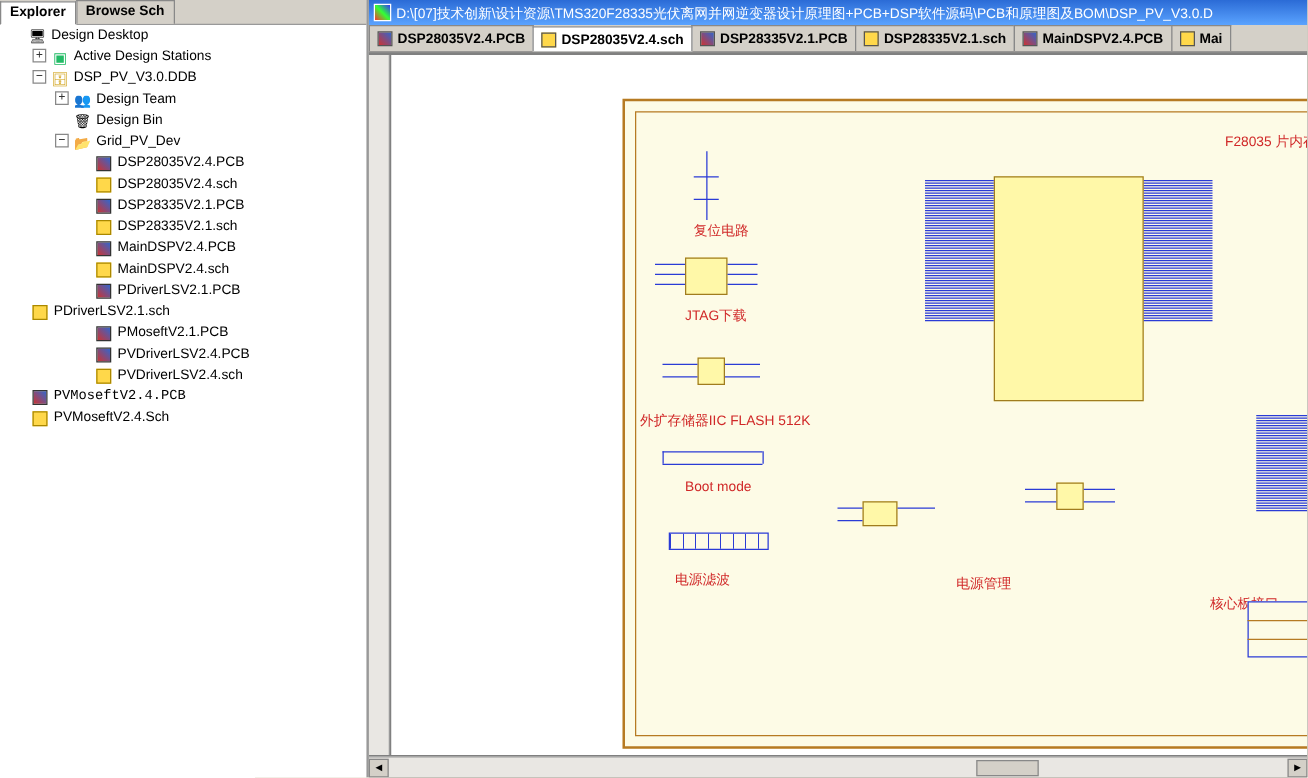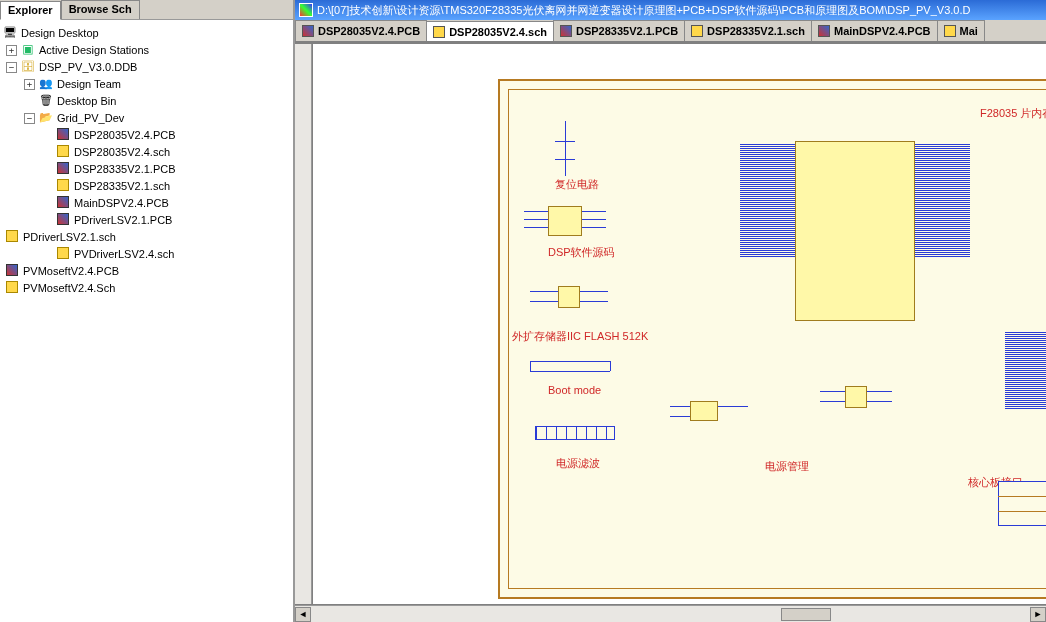--- a/index.html
+++ b/index.html
@@ -43,25 +43,26 @@
     top: 1px;
   }
   .tree {
     flex: 1;
     background: #fff;
     overflow: auto;
     padding: 2px 0;
   }
   .tree-node {
     display: flex;
-    align-items: flex-end;
+    align-items: flex-start;
     height: 17px;
     white-space: nowrap;
     cursor: pointer;
     padding-left: 4px;
+    margin-left: 20px;
   }
   .tree-expander {
     width: 11px;
     height: 11px;
     border: 1px solid #888;
     display: inline-flex;
     align-items: center;
     justify-content: center;
     font-size: 9px;
     line-height: 9px;
@@ -276,21 +277,21 @@
       <span class="tree-label">DSP_PV_V3.0.DDB</span>
     </div>
     <div class="tree-node" style="padding-left:24px">
       <span class="tree-expander">+</span>
       <span class="tree-icon ico-team"></span>
       <span class="tree-label">Design Team</span>
     </div>
     <div class="tree-node" style="padding-left:24px">
       <span class="tree-expander-spacer"></span>
       <span class="tree-icon ico-recycle"></span>
-      <span class="tree-label">Desktop Bin</span>
+      <span class="tree-label">Design Bin</span>
     </div>
     <div class="tree-node" style="padding-left:24px">
       <span class="tree-expander">−</span>
       <span class="tree-icon ico-folder"></span>
       <span class="tree-label">Grid_PV_Dev</span>
     </div>
     <div id="file-list">
         <div class="tree-node" style="padding-left: 55px;">
           <span class="tree-icon">
             <span class="ico-pcb"></span>
@@ -316,37 +317,55 @@
           <span class="tree-label">DSP28335V2.1.sch</span>
         </div>
         <div class="tree-node" style="padding-left: 55px;">
           <span class="tree-icon">
             <span class="ico-pcb"></span>
           </span>
           <span class="tree-label">MainDSPV2.4.PCB</span>
         </div>
         <div class="tree-node" style="padding-left: 55px;">
           <span class="tree-icon">
+            <span class="ico-sch"></span>
+          </span>
+          <span class="tree-label">MainDSPV2.4.sch</span>
+        </div>
+        <div class="tree-node" style="padding-left: 55px;">
+          <span class="tree-icon">
             <span class="ico-pcb"></span>
           </span>
           <span class="tree-label">PDriverLSV2.1.PCB</span>
         </div>
         <div class="tree-node" style="">
           <span class="tree-icon">
             <span class="ico-sch"></span>
           </span>
           <span class="tree-label">PDriverLSV2.1.sch</span>
         </div>
         <div class="tree-node" style="padding-left: 55px;">
           <span class="tree-icon">
+            <span class="ico-pcb"></span>
+          </span>
+          <span class="tree-label">PMoseftV2.1.PCB</span>
+        </div>
+        <div class="tree-node" style="padding-left: 55px;">
+          <span class="tree-icon">
+            <span class="ico-pcb"></span>
+          </span>
+          <span class="tree-label">PVDriverLSV2.4.PCB</span>
+        </div>
+        <div class="tree-node" style="padding-left: 55px;">
+          <span class="tree-icon">
             <span class="ico-sch"></span>
           </span>
           <span class="tree-label">PVDriverLSV2.4.sch</span>
         </div>
-        <div class="tree-node" style="">
+        <div class="tree-node" style=" font-family: Liberation Mono, monospace;">
           <span class="tree-icon">
             <span class="ico-pcb"></span>
           </span>
           <span class="tree-label">PVMoseftV2.4.PCB</span>
         </div>
         <div class="tree-node" style="">
           <span class="tree-icon">
             <span class="ico-sch"></span>
           </span>
           <span class="tree-label">PVMoseftV2.4.Sch</span>
@@ -400,37 +419,37 @@
         <div class="wire" style="left:55px;top:78px;width:20px;height:1px"></div>
         <div class="red-label" style="left:55px;top:96px">复位电路</div>
 
         <div class="chip" style="left:48px;top:125px;width:34px;height:30px"></div>
         <div class="wire" style="left:24px;top:130px;width:24px;height:1px"></div>
         <div class="wire" style="left:24px;top:138px;width:24px;height:1px"></div>
         <div class="wire" style="left:24px;top:146px;width:24px;height:1px"></div>
         <div class="wire" style="left:82px;top:130px;width:24px;height:1px"></div>
         <div class="wire" style="left:82px;top:138px;width:24px;height:1px"></div>
         <div class="wire" style="left:82px;top:146px;width:24px;height:1px"></div>
-        <div class="red-label" style="left:48px;top:164px">DSP软件源码</div>
+        <div class="red-label" style="left:48px;top:164px">JTAG下载</div>
 
         <div class="chip" style="left:58px;top:205px;width:22px;height:22px"></div>
         <div class="wire" style="left:30px;top:210px;width:28px;height:1px"></div>
         <div class="wire" style="left:30px;top:220px;width:28px;height:1px"></div>
         <div class="wire" style="left:80px;top:210px;width:28px;height:1px"></div>
         <div class="wire" style="left:80px;top:220px;width:28px;height:1px"></div>
         <div class="red-label" style="left:12px;top:248px">外扩存储器IIC FLASH 512K</div>
 
         <div class="wire" style="left:30px;top:280px;width:80px;height:1px"></div>
         <div class="wire" style="left:30px;top:290px;width:80px;height:1px"></div>
         <div class="wire" style="left:30px;top:280px;width:1px;height:10px"></div>
         <div class="wire" style="left:110px;top:280px;width:1px;height:10px"></div>
         <div class="red-label" style="left:48px;top:303px">Boot mode</div>
 
         <div class="schem-block" style="left:35px;top:345px;width:80px;height:14px;background:repeating-linear-gradient(90deg,#2a3bd6 0 1px,transparent 1px 10px)"></div>
-        <div class="red-label" style="left:56px;top:375px">电源滤波</div>
+        <div class="red-label" style="left:40px;top:375px">电源滤波</div>
 
         <div class="chip" style="left:295px;top:60px;width:120px;height:180px"></div>
         <div class="conn-block" style="left:240px;top:62px;width:55px;height:176px">
           <div class="hstripe"></div>
             <div class="hstripe"></div>
             <div class="hstripe"></div>
             <div class="hstripe"></div>
             <div class="hstripe"></div>
             <div class="hstripe"></div>
             <div class="hstripe"></div>

